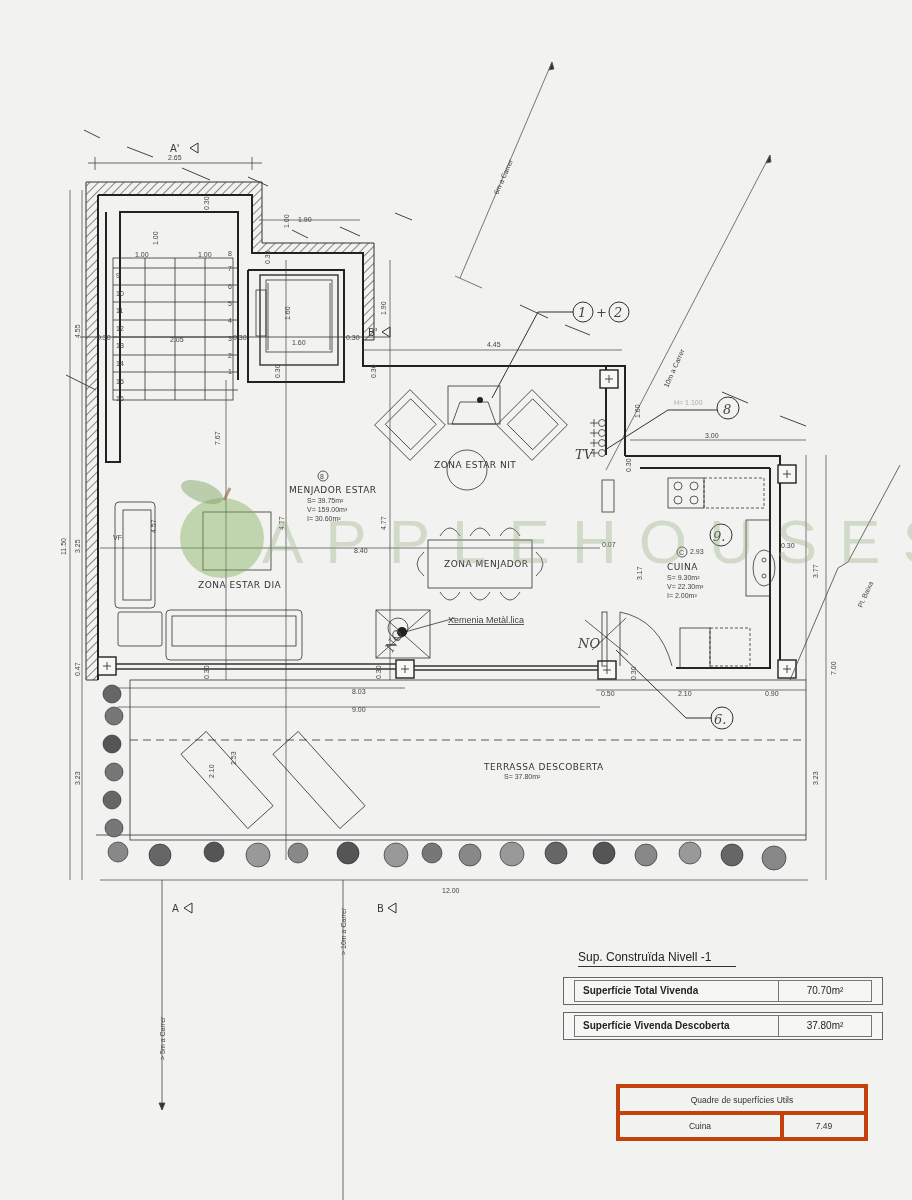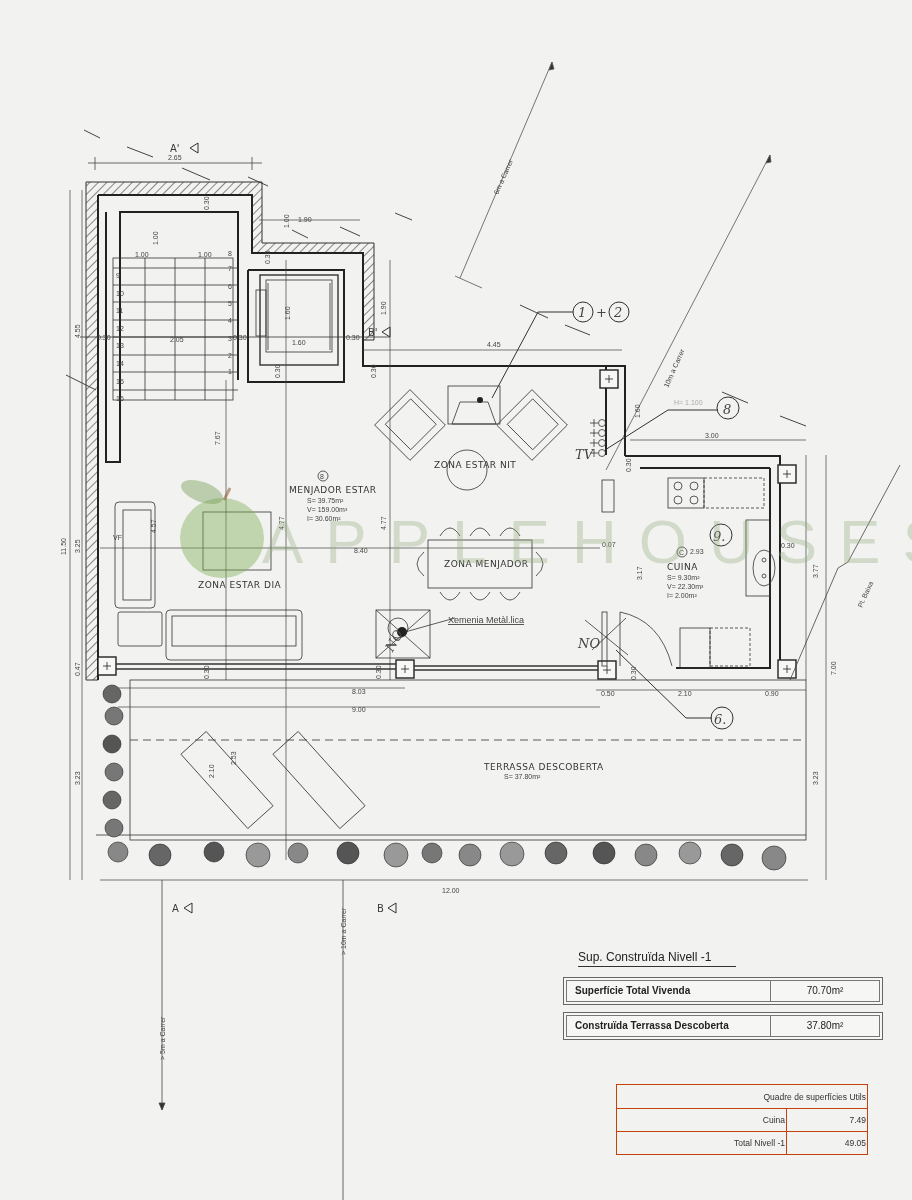--- a/index.html
+++ b/index.html
@@ -31,37 +31,37 @@
       position: absolute; left: 578px; top: 950px;
       font-size: 12px; color: #222; padding-bottom: 2px;
       border-bottom: 1px solid #333; width: 158px;
     }
     .sup-box {
       position: absolute; left: 563px; width: 318px; height: 26px;
       border: 1px solid #666; background: #f6f6f4;
       display: flex; align-items: center;
     }
     .sup-box .inner {
-      margin: 2px; flex: 1; height: 20px; border: 1px solid #777;
+      margin: 10px; flex: 1; height: 20px; border: 1px solid #777;
       display: flex;
     }
     .sup-box .k {
       flex: 0 0 195px; border-right: 1px solid #777;
       font-size: 10px; font-weight: bold; color: #222;
       padding-left: 8px; line-height: 20px;
     }
     .sup-box .v {
       flex: 1; text-align: center; font-size: 10px; font-weight: normal; color: #222; line-height: 20px;
     }
     .qtable {
       position: absolute; left: 616px; top: 1084px; width: 252px;
       border-collapse: collapse; font-size: 8.5px; color: #333;
     }
     .qtable td {
-      border: 1px solid #c2410c; height: 20px; text-align: right;
+      border: 4px solid #c2410c; height: 20px; text-align: center;
     }
     .qtable td.val { width: 78px; }
     .qtable .hdr td { height: 21px; }
   </style>
 </head>
 <body>
 
 <svg id="plan-svg" viewBox="0 0 912 1200" xmlns="http://www.w3.org/2000/svg">
   <defs>
     <pattern id="hatch" width="6" height="6" patternUnits="userSpaceOnUse" patternTransform="rotate(45)">
@@ -457,32 +457,28 @@
 
 <div class="sup-title">Sup. Construïda Nivell -1</div>
 <div class="sup-box" style="top:977px">
   <div class="inner">
     <div class="k">Superfície Total Vivenda</div>
     <div class="v">70.70m²</div>
   </div>
 </div>
 <div class="sup-box" style="top:1012px">
   <div class="inner">
-    <div class="k">Construïda Terrassa Descoberta</div>
+    <div class="k">Superfície Vivenda Descoberta</div>
     <div class="v">37.80m²</div>
   </div>
 </div>
 
 <table class="qtable">
   <tbody>
       <tr class="hdr">
         <td colspan="2">Quadre de superfícies Utils</td>
       </tr>
   <tr>
     <td>Cuina</td>
     <td class="val">7.49</td>
   </tr>
-  <tr>
-    <td>Total Nivell -1</td>
-    <td class="val">49.05</td>
-  </tr>
 </tbody>
   </table>
 
 </body></html>

